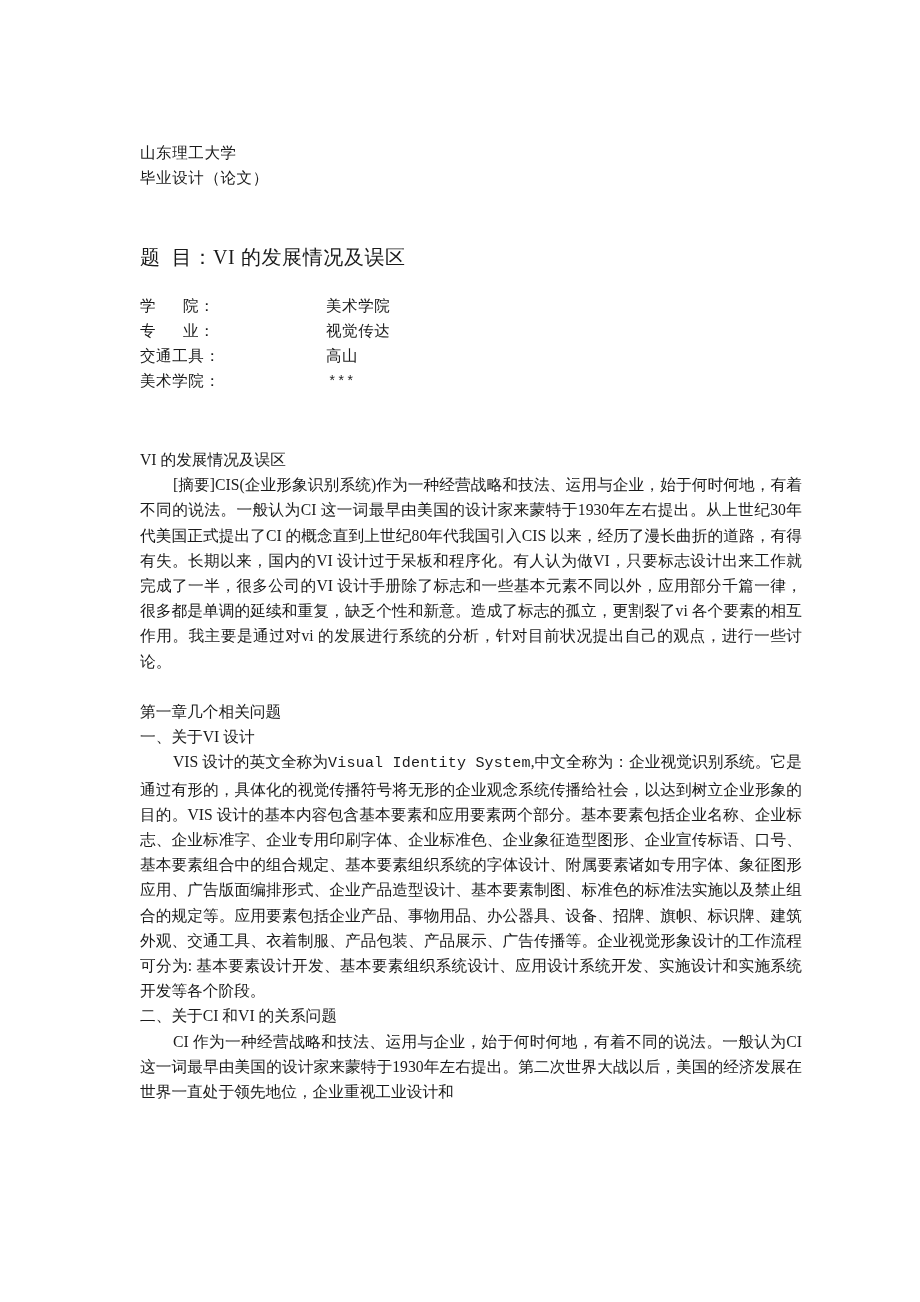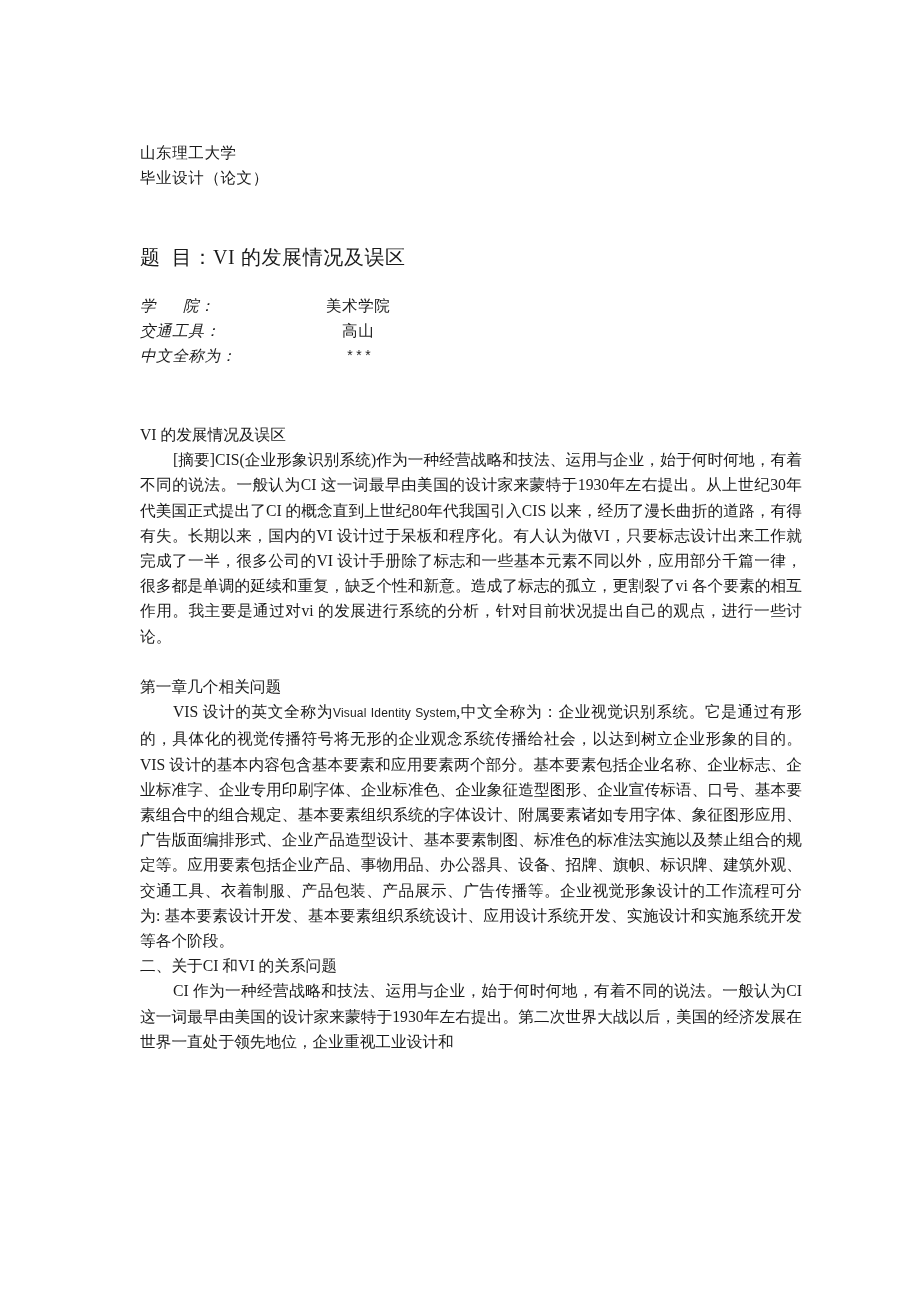--- a/index.html
+++ b/index.html
@@ -54,25 +54,23 @@
     line-height: 25px;
   }
   .info-table td {
     padding: 0;
     vertical-align: baseline;
     white-space: pre;
     letter-spacing: 0.6px;
   }
   .info-label {
     width: 118px;
-    font-style: italic;
   }
   .info-value {
     padding-left: 68px !important;
-    text-align: center;
   }
   .info-value.stars {
     font-family: "Liberation Mono", "DejaVu Sans Mono", monospace;
     font-size: 14px;
     padding-left: 70px !important;
   }
 
   
   .date-line {
     font-size: 15.5px;
@@ -102,22 +100,22 @@
   }
   .heading {
     font-size: 15.7px;
     line-height: 25.2px;
     margin: 0;
   }
   .blank-line {
     height: 25.2px;
   }
   .mono {
-    font-family: Liberation Sans, sans-serif;
-    font-size: 12px;
+    font-family: Liberation Mono, monospace;
+    font-size: 15px;
     letter-spacing: 0.2px;
   }
 </style>
 </head>
 <body>
 
 <div class="page">
 
   <div class="cover-head">
     <div class="line">山东理工大学</div>
@@ -130,25 +128,29 @@
 
   <div class="gap-2"></div>
 
   <table class="info-table">
     <tbody>
       <tr>
         <td class="info-label">学      院：</td>
         <td class="info-value">美术学院</td>
       </tr>
       <tr>
+        <td class="info-label">专      业：</td>
+        <td class="info-value">视觉传达</td>
+      </tr>
+      <tr>
         <td class="info-label">交通工具：</td>
         <td class="info-value">高山</td>
       </tr>
       <tr>
-        <td class="info-label">中文全称为：</td>
+        <td class="info-label">美术学院：</td>
         <td class="info-value stars">***</td>
       </tr>
     </tbody>
   </table>
 
   <div class="gap-3"></div>
 
 
   <div class="gap-4"></div>
 
@@ -156,20 +158,21 @@
 
     <p class="heading">VI 的发展情况及误区</p>
 
     <p class="indent"><span>[摘要]</span><span>CIS(企业形象识别系统)作为一种经营战略和技法、运用与企业，始于何时何地，有着不同的说法。一般认为CI 这一词最早由美国的设计家来蒙特于1930年左右提出。从上世纪30年代美国正式提出了CI 的概念直到上世纪80年代我国引入CIS 以来，经历了漫长曲折的道路，有得有失。长期以来，国内的VI 设计过于呆板和程序化。有人认为做VI，只要标志设计出来工作就完成了一半，很多公司的VI 设计手册除了标志和一些基本元素不同以外，应用部分千篇一律，很多都是单调的延续和重复，缺乏个性和新意。造成了标志的孤立，更割裂了vi 各个要素的相互作用。我主要是通过对vi 的发展进行系统的分析，针对目前状况提出自己的观点，进行一些讨论。</span></p>
 
 
     <div class="blank-line"></div>
 
     <p class="heading">第一章几个相关问题</p>
 
+    <p class="heading">一、关于VI 设计</p>
 
     <p class="indent"><span>VIS 设计的英文全称为</span><span class="mono">Visual Identity System</span><span>,中文全称为：企业视觉识别系统。它是通过有形的，具体化的视觉传播符号将无形的企业观念系统传播给社会，以达到树立企业形象的目的。VIS 设计的基本内容包含基本要素和应用要素两个部分。基本要素包括企业名称、企业标志、企业标准字、企业专用印刷字体、企业标准色、企业象征造型图形、企业宣传标语、口号、基本要素组合中的组合规定、基本要素组织系统的字体设计、附属要素诸如专用字体、象征图形应用、广告版面编排形式、企业产品造型设计、基本要素制图、标准色的标准法实施以及禁止组合的规定等。应用要素包括企业产品、事物用品、办公器具、设备、招牌、旗帜、标识牌、建筑外观、交通工具、衣着制服、产品包装、产品展示、广告传播等。企业视觉形象设计的工作流程可分为: 基本要素设计开发、基本要素组织系统设计、应用设计系统开发、实施设计和实施系统开发等各个阶段。</span></p>
 
     <p class="heading">二、关于CI 和VI 的关系问题</p>
 
     <p class="indent">CI 作为一种经营战略和技法、运用与企业，始于何时何地，有着不同的说法。一般认为CI 这一词最早由美国的设计家来蒙特于1930年左右提出。第二次世界大战以后，美国的经济发展在世界一直处于领先地位，企业重视工业设计和</p>
 
   </div>
 
 </div>

